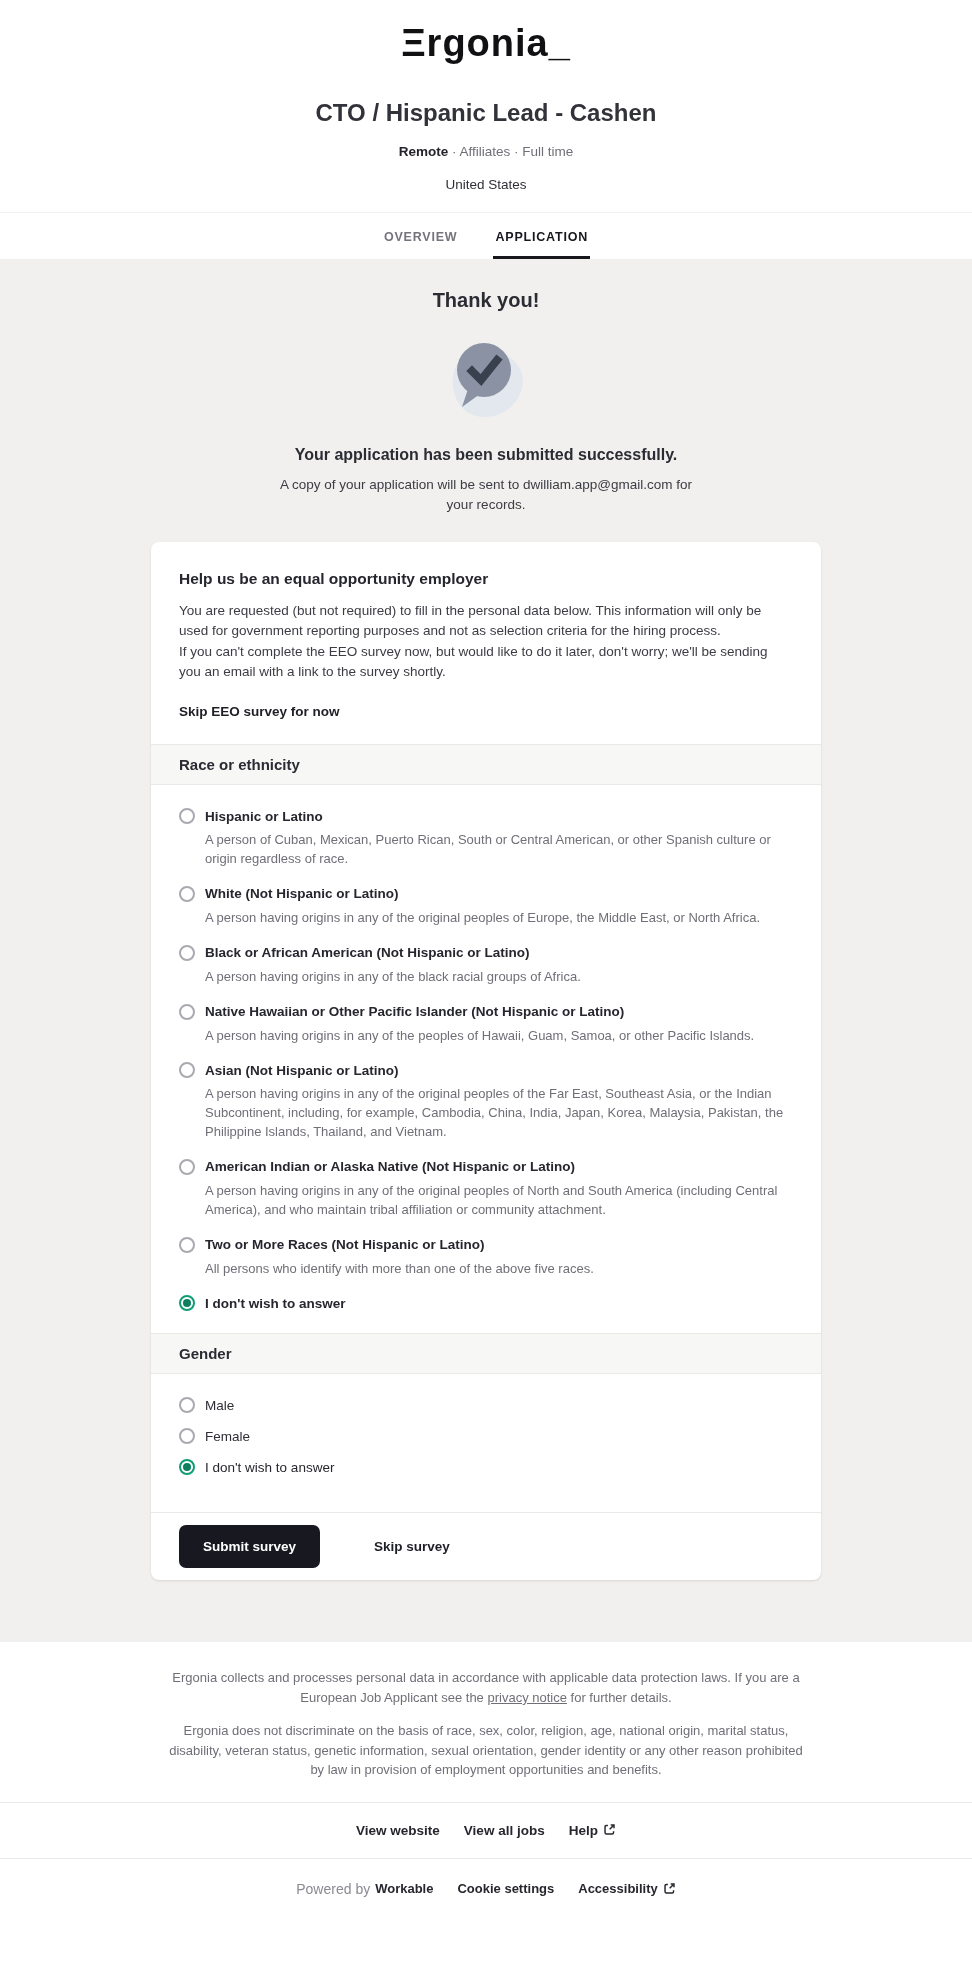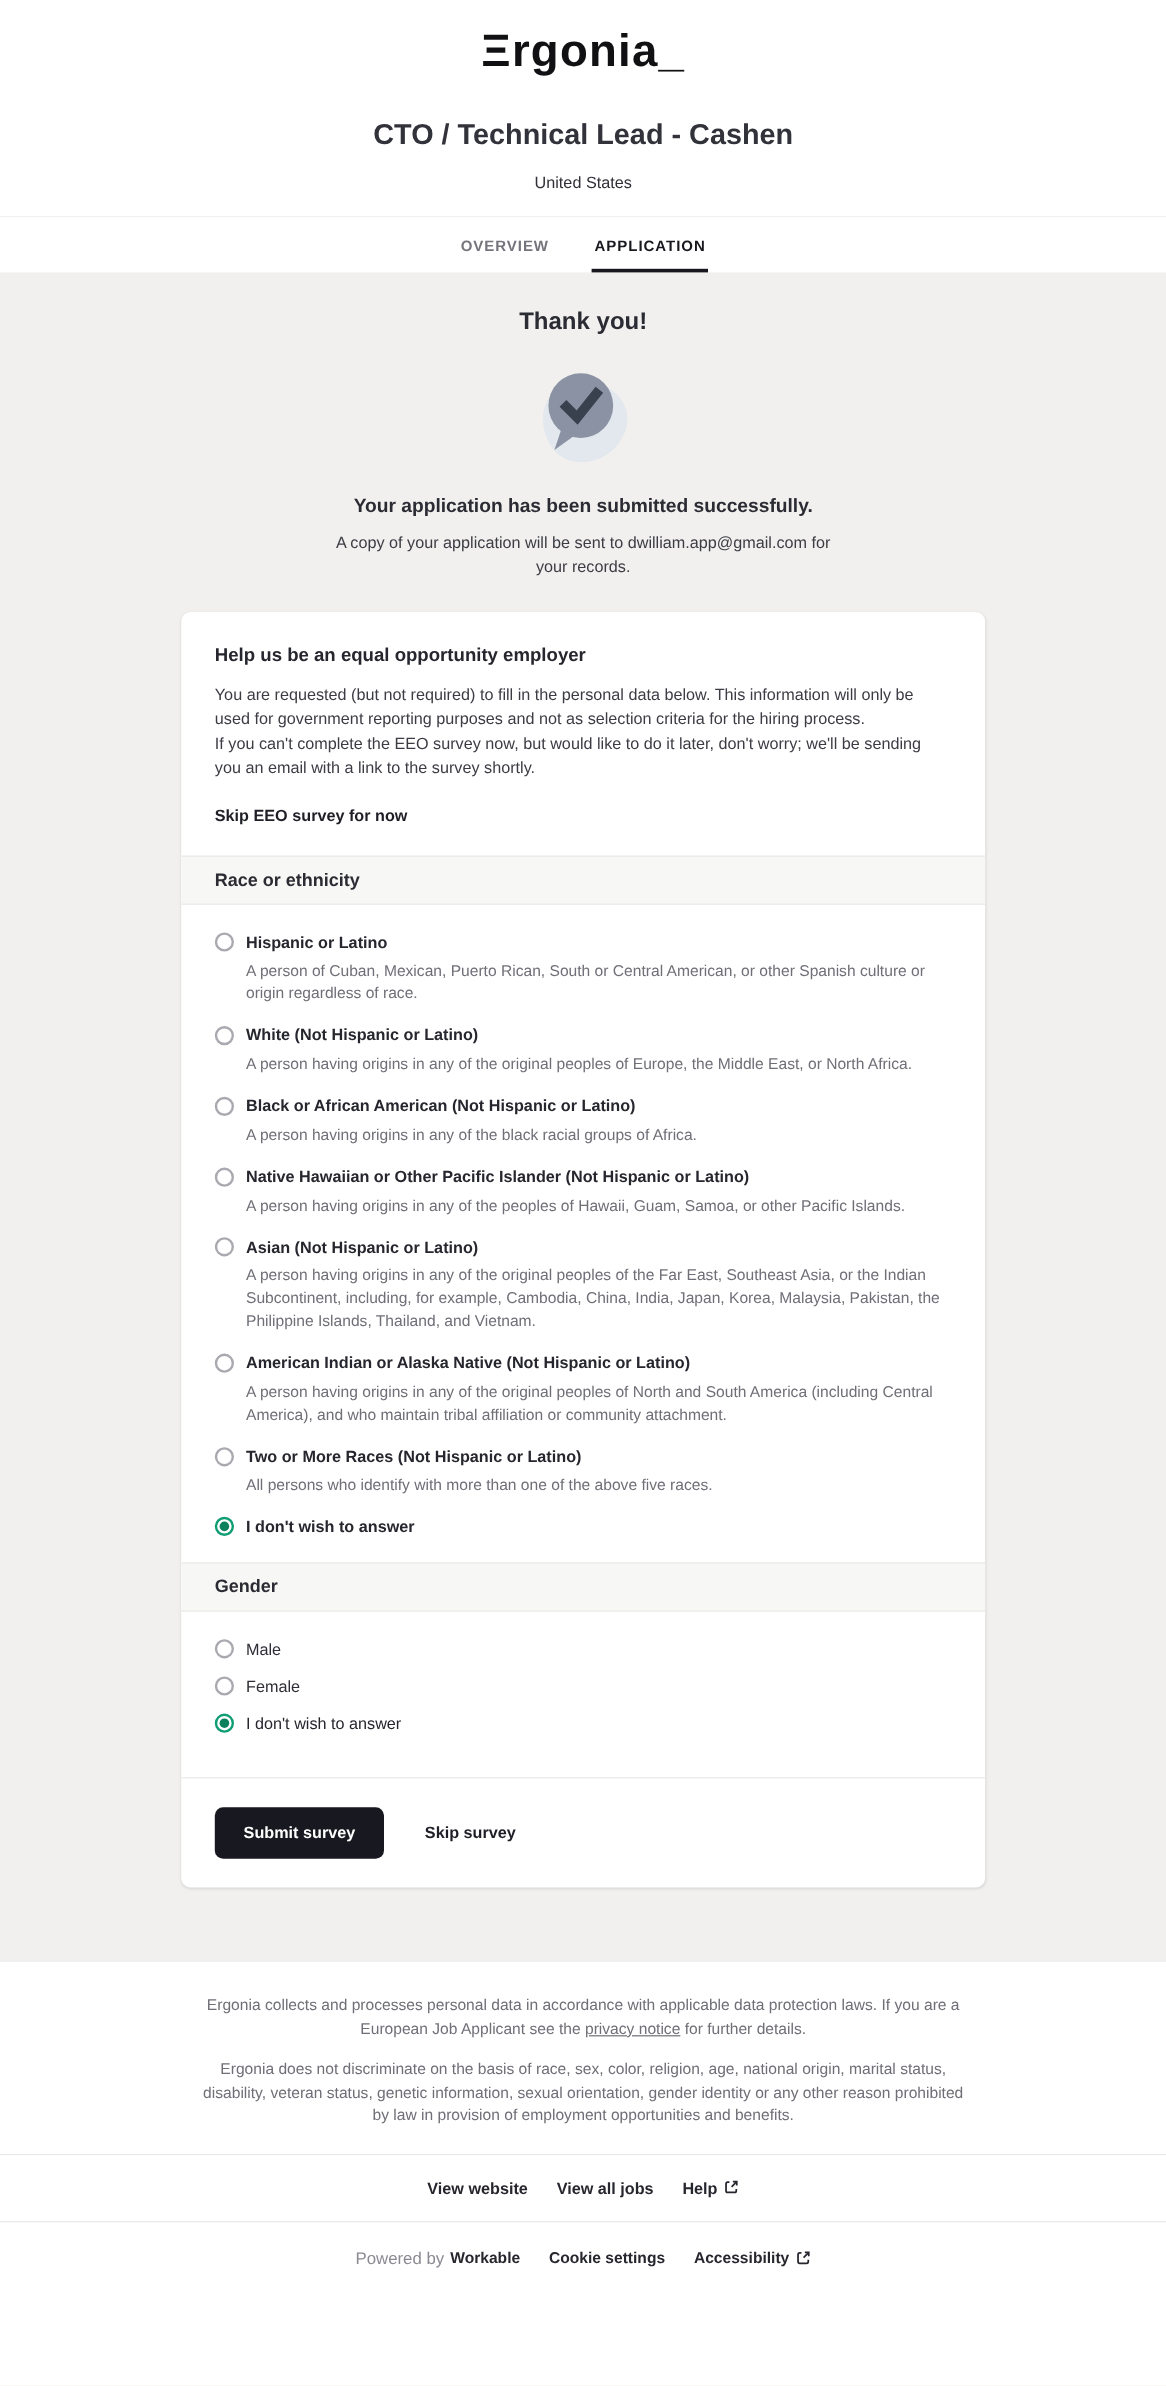--- a/index.html
+++ b/index.html
@@ -59,21 +59,21 @@
     content:""; position:absolute; left:2px; top:2px; width:8px; height:8px;
     border-radius:50%; background:#0c7f5c;
   }
   .opt-label{ font-size:13.5px; font-weight:700; color:#26262e; }
   .opt-desc{ margin:7px 0 0 26px; font-size:13px; line-height:1.45; color:var(--gray); }
   .opt-desc:empty{ display:none; }
   .options.gender-options .option{ margin-bottom:15px;text-align:center; }
   .options.gender-options .opt-label{ font-weight:400; color:#2e2e36; }
   .options.gender-options .option.selected .opt-label{ color:#26262e; }
 
-  .card-actions{ border-top:1px solid var(--line); padding:24px 28px; display:flex; align-items:center; gap:34px; }
+  .card-actions{ border-top:1px solid var(--line); padding:12px 28px; display:flex; align-items:center; gap:54px; }
   .btn-primary{
     background:var(--btn-dark); color:#fff; border:none; border-radius:7px;
     font-family:inherit; font-size:13.5px; font-weight:700; padding:14px 24px; cursor:pointer;
   }
   .link-strong{ font-size:13.5px; font-weight:700; color:#1e1e26; cursor:pointer; }
 
   .footer{ background:#fff; padding-top:26px; }
   .footer p{ margin:0 auto; max-width:640px; text-align:center; font-size:13px; line-height:1.5; color:var(--gray); }
   .footer p + p{ margin-top:14px; }
   .footer a{ color:inherit; text-decoration:underline; cursor:pointer; }
@@ -85,21 +85,28 @@
   .footer-bottom .muted{ font-size:14px; color:var(--gray-light); }
   .footer-bottom .item{ display:flex; align-items:center; gap:5px; font-size:13px; font-weight:700; color:#26262e; cursor:pointer; }
   .powered{ display:flex; align-items:center; gap:5px; }
   .ext-icon{ display:inline-block; width:13px; height:13px; }
 </style>
 </head>
 <body>
 
 <div class="header">
   <div class="logo">Ξrgonia_</div>
-  <h1 class="job-title">CTO / Technical Lead - Cashen</h1>
+  <h1 class="job-title">CTO / Hispanic Lead - Cashen</h1>
+  <div class="job-meta">
+    <span class="strong">Remote</span>
+    <span>·</span>
+    <span>Affiliates</span>
+    <span>·</span>
+    <span>Full time</span>
+  </div>
   <div class="job-location">United States</div>
   <div class="tabbar">
     <div class="tab">OVERVIEW</div>
     <div class="tab active">APPLICATION</div>
   </div>
 </div>
 
 <div class="main">
   <div class="center thank-you">Thank you!</div>
 

